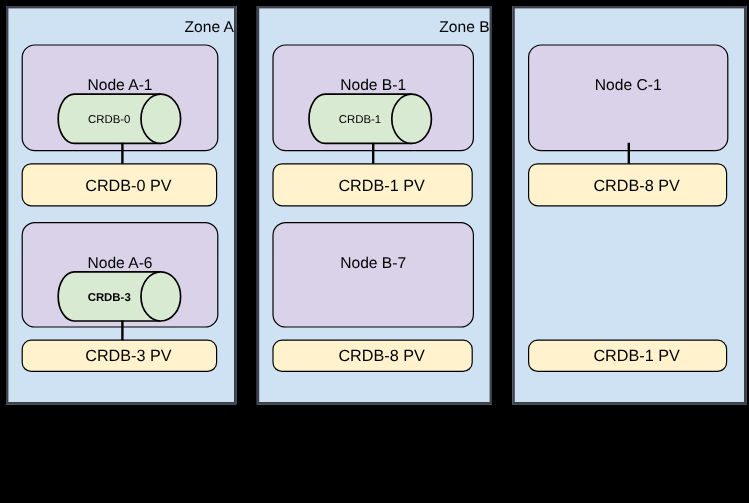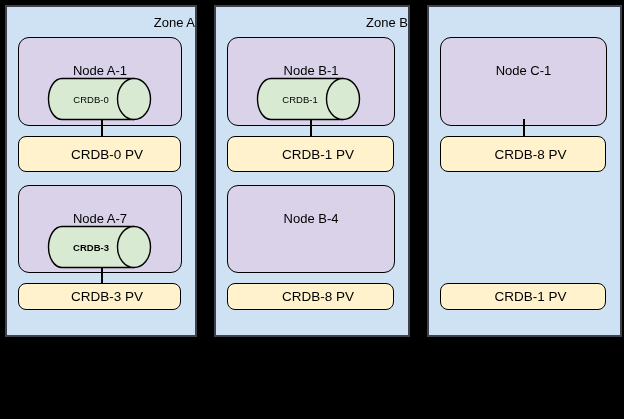--- a/index.html
+++ b/index.html
@@ -106,21 +106,21 @@
       <svg viewBox="0 0 107 44">
         <path d="M 89 1.5 L 17 1.5 A 13.5 20.5 0 0 0 17 42.5 L 89 42.5" fill="#d9ead3" stroke="#000" stroke-width="1.4"></path>
         <ellipse cx="89" cy="22" rx="16.5" ry="20.5" fill="#d9ead3" stroke="#000" stroke-width="1.4"></ellipse>
         <text x="46" y="25.5" text-anchor="middle">CRDB-0</text>
       </svg>
     </div>
     <div class="connector connector-slot1"></div>
     <div class="pv pv-slot1">CRDB-0 PV</div>
 
     <div class="node node-slot2">
-      <div class="node-title">Node A-7</div>
+      <div class="node-title">Node A-6</div>
     </div>
     <div class="pod pod-slot2">
       <svg viewBox="0 0 107 44">
         <path d="M 89 1.5 L 17 1.5 A 13.5 20.5 0 0 0 17 42.5 L 89 42.5" fill="#d9ead3" stroke="#000" stroke-width="1.4"></path>
         <ellipse cx="89" cy="22" rx="16.5" ry="20.5" fill="#d9ead3" stroke="#000" stroke-width="1.4"></ellipse>
         <text x="46" y="25.5" text-anchor="middle">CRDB-3</text>
       </svg>
     </div>
     <div class="connector connector-slot2"></div>
     <div class="pv pv-slot2">CRDB-3 PV</div>
@@ -136,21 +136,21 @@
       <svg viewBox="0 0 107 44">
         <path d="M 89 1.5 L 17 1.5 A 13.5 20.5 0 0 0 17 42.5 L 89 42.5" fill="#d9ead3" stroke="#000" stroke-width="1.4"></path>
         <ellipse cx="89" cy="22" rx="16.5" ry="20.5" fill="#d9ead3" stroke="#000" stroke-width="1.4"></ellipse>
         <text x="46" y="25.5" text-anchor="middle">CRDB-1</text>
       </svg>
     </div>
     <div class="connector connector-slot1"></div>
     <div class="pv pv-slot1">CRDB-1 PV</div>
 
     <div class="node node-slot2">
-      <div class="node-title">Node B-4</div>
+      <div class="node-title">Node B-7</div>
     </div>
     <div class="pv pv-slot2">CRDB-8 PV</div>
   </div>
 
   <div class="zone zone-c">
 
     <div class="node node-slot1">
       <div class="node-title">Node C-1</div>
     </div>
     <div class="connector connector-slot1"></div>

